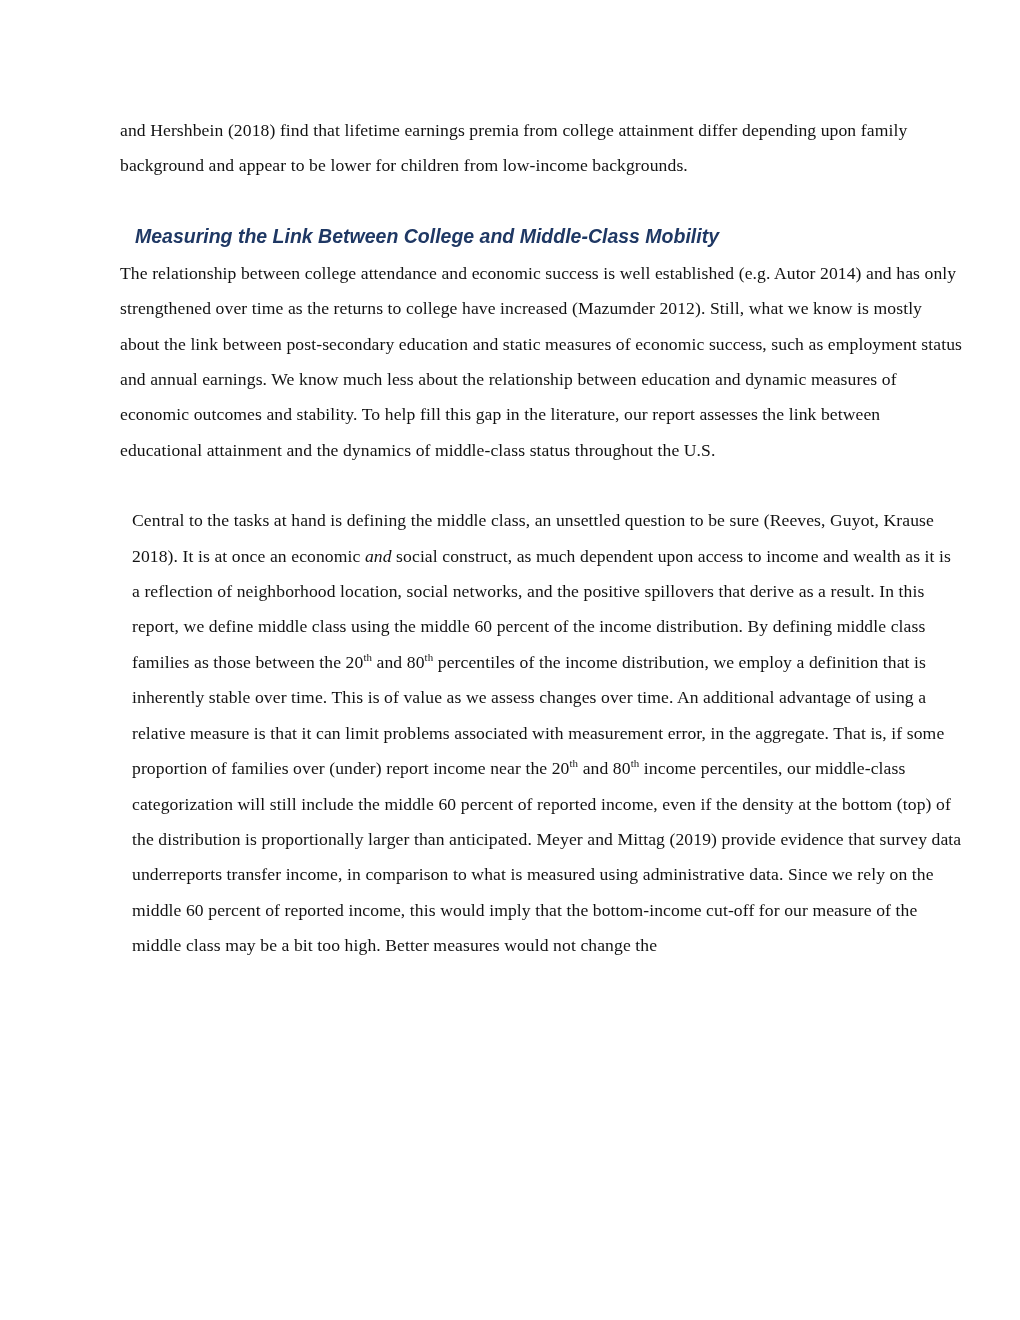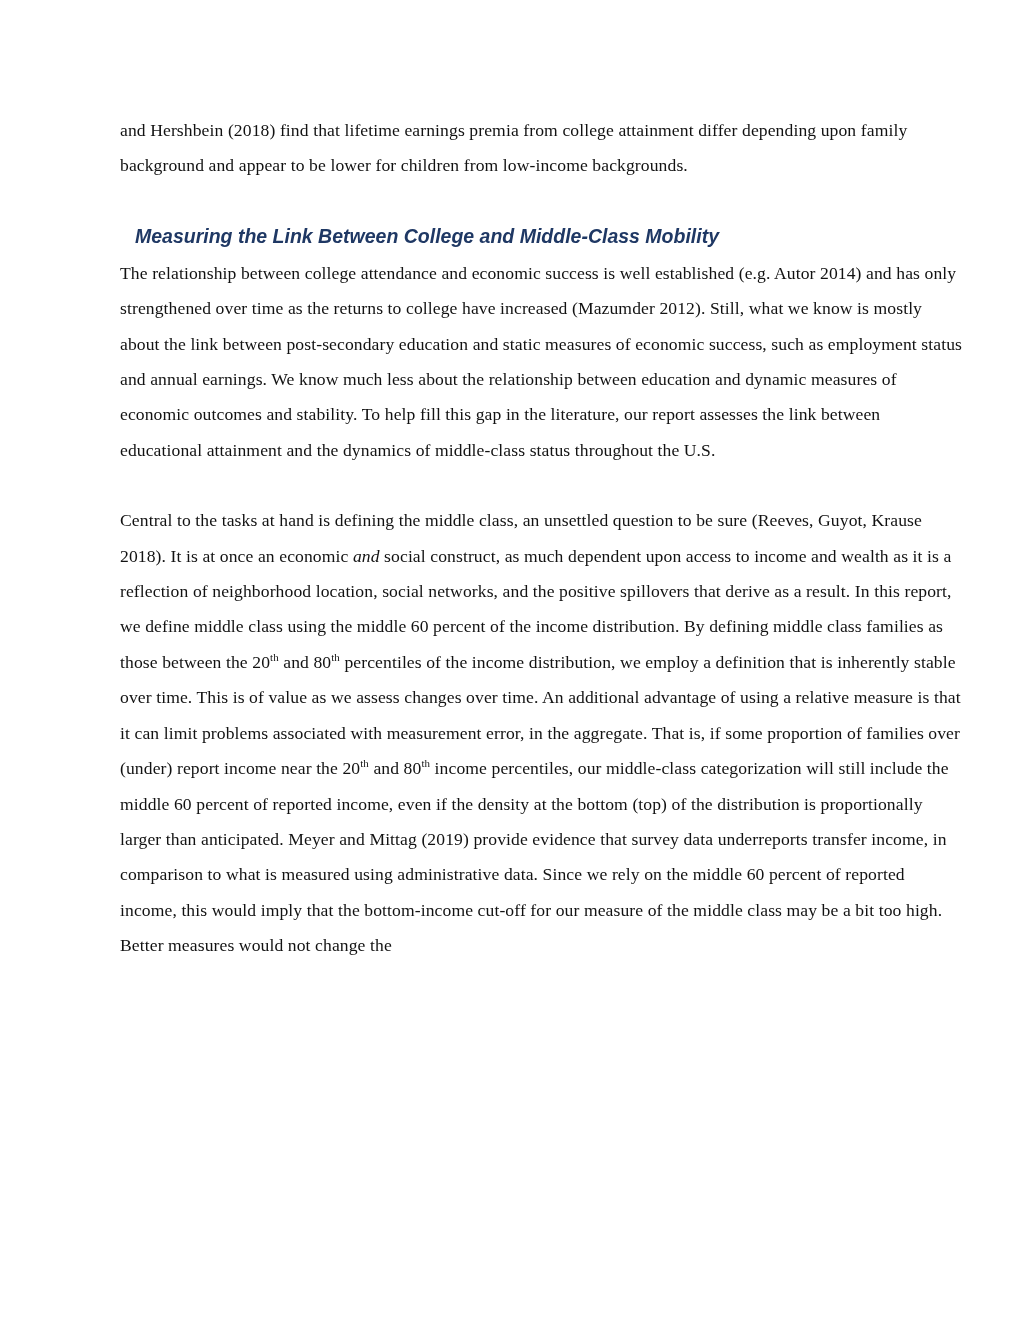--- a/index.html
+++ b/index.html
@@ -20,20 +20,21 @@
     overflow: hidden;
   }
   .body-text {
     margin: 0;
     line-height: 35.4px;
     text-align: left;
     letter-spacing: 0.1px;
   }
   .body-text.spaced {
     margin-top: 35px;
+    margin-left: 12px;
   }
   .section-heading {
     margin: 38px 0 6px 15px;
     font-family: "Liberation Sans", "DejaVu Sans", sans-serif;
     font-size: 19.5px;
     font-weight: bold;
     font-style: italic;
     line-height: 28px;
     color: #1f3864;
   }

